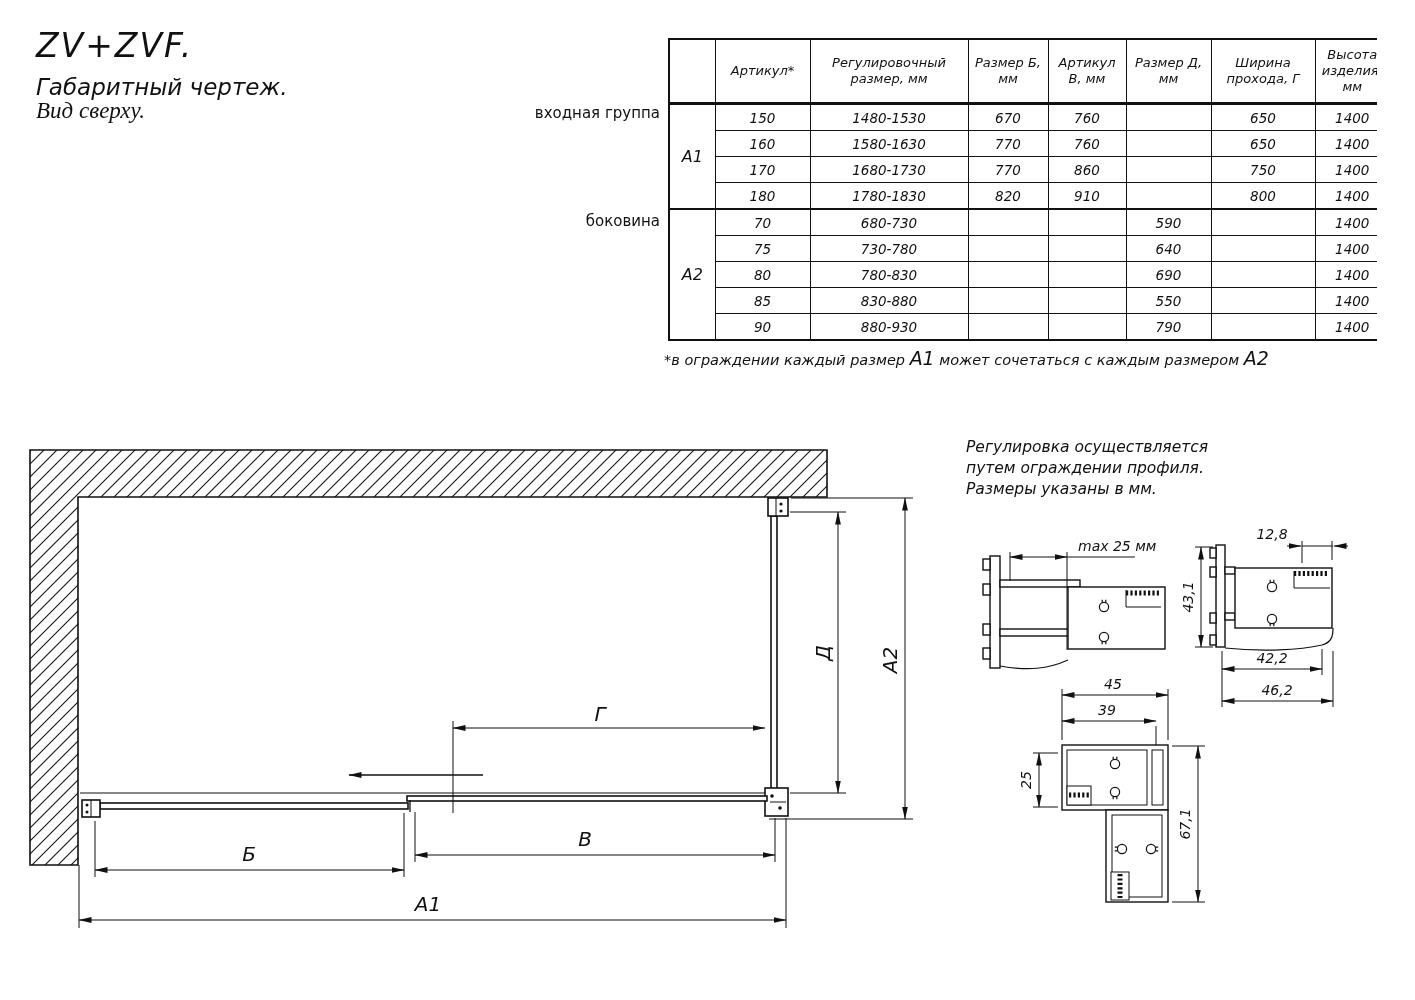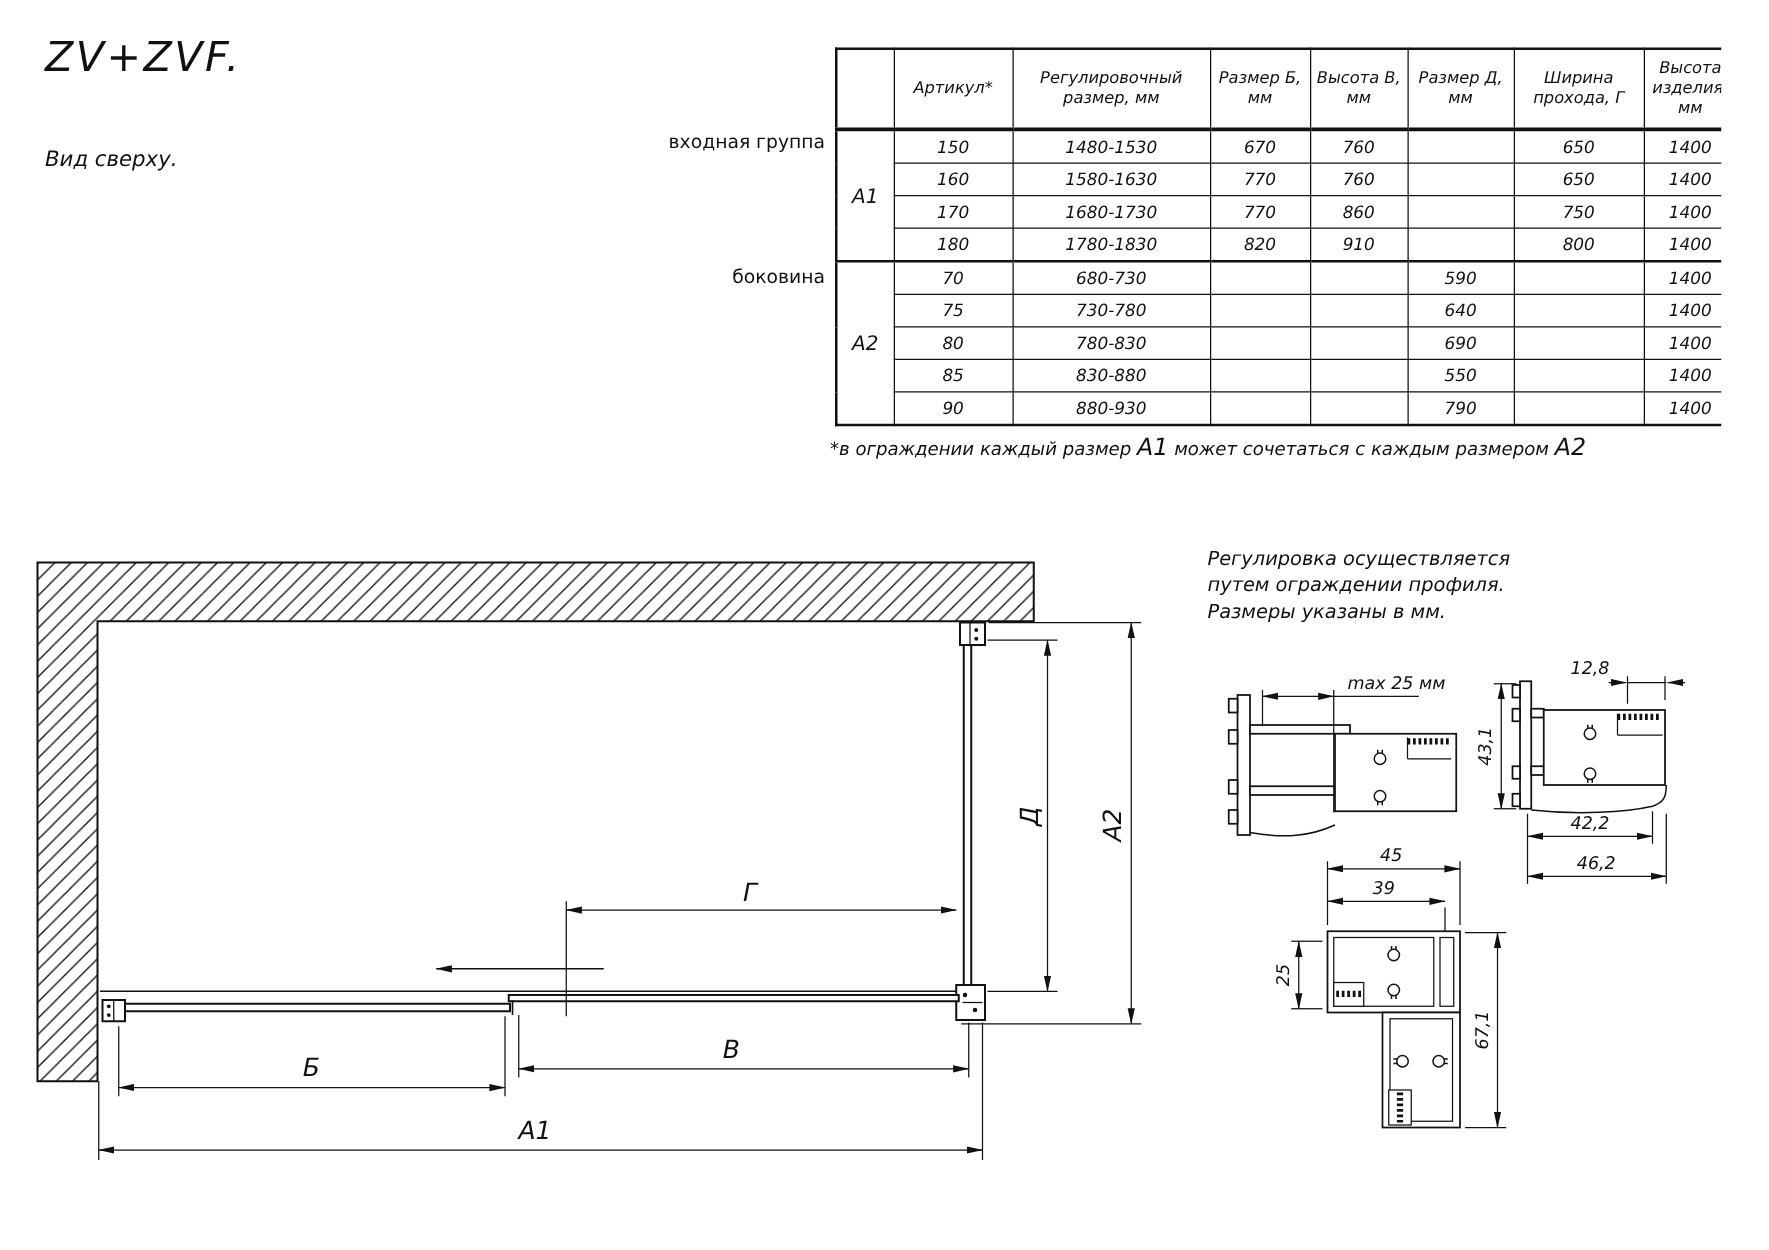--- a/index.html
+++ b/index.html
@@ -2,21 +2,21 @@
 <html><head>
 <meta charset="utf-8">
 <style>
   html,body{margin:0;padding:0;background:#fff;}
   .page{position:relative;width:1377px;height:1000px;background:#fff;overflow:hidden;
         font-family:"DejaVu Sans",sans-serif;color:#111;}
   .abs{position:absolute;}
   
   .title{left:36px;top:26px;font-style:italic;font-size:33px;letter-spacing:2px;}
   .subtitle1{left:36px;top:74px;font-style:italic;font-size:23px;}
-  .subtitle2{left:36px;top:118px;font-style:italic;font-size:17px;}
+  .subtitle2{left:36px;top:98px;font-style:italic;font-size:23px;font-family:Liberation Serif, serif;}
   
   table.spec{position:absolute;left:668px;top:38px;border-collapse:collapse;table-layout:fixed;
              width:721px;font-style:italic;font-size:13.5px;color:#111;}
   table.spec th,table.spec td{border:1.4px solid #111;text-align:center;vertical-align:middle;
              padding:0 3px;overflow:hidden;}
   table.spec thead th{height:62px;font-weight:normal;font-size:13px;line-height:1.25;
              border-bottom:3px solid #111;}
   table.spec tbody td{height:25px;}
   table.spec{border:2px solid #111;}
   table.spec td.code{font-size:16px;}
@@ -31,40 +31,41 @@
   
   .plabel{font:italic 20px "DejaVu Sans",sans-serif;fill:#111;}
   .dlabel{font:italic 14px "DejaVu Sans",sans-serif;fill:#111;}
 </style>
 </head>
 <body>
 
 <div class="page">
 
   <div class="abs title">ZV+ZVF.</div>
+  <div class="abs subtitle1">Габаритный чертеж.</div>
   <div class="abs subtitle2">Вид сверху.</div>
 
   <table class="spec">
     <colgroup>
       <col style="width:46px">
         <col style="width:95px">
         <col style="width:158px">
         <col style="width:80px">
       <col style="width:78px">
         <col style="width:85px">
         <col style="width:104px">
         <col style="width:75px">
     </colgroup>
     <thead>
       <tr>
         <th></th>
         <th>Артикул*</th>
         <th>Регулировочный размер, мм</th>
         <th>Размер Б, мм</th>
-        <th>Высота В, мм</th>
+        <th>Артикул В, мм</th>
         <th>Размер Д, мм</th>
         <th>Ширина прохода, Г</th>
         <th>Высота изделия, мм</th>
       </tr>
     </thead>
     <tbody>
         <tr>
           <td rowspan="4" class="code gsep">А1</td>
           <td class="gsep">150</td>
           <td class="gsep">1480-1530</td>

